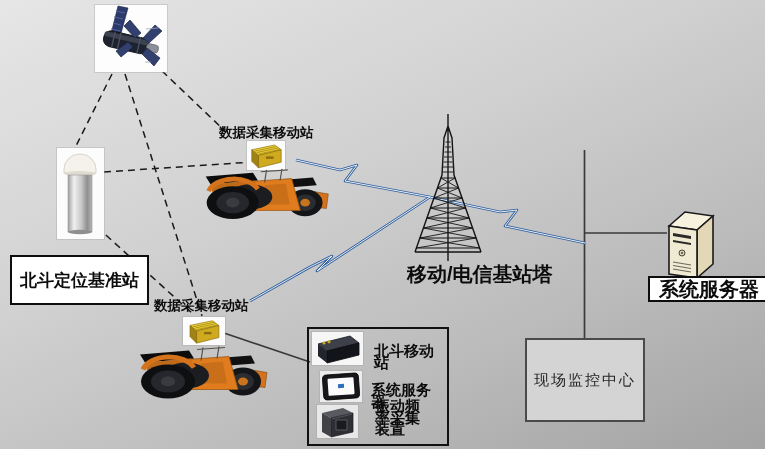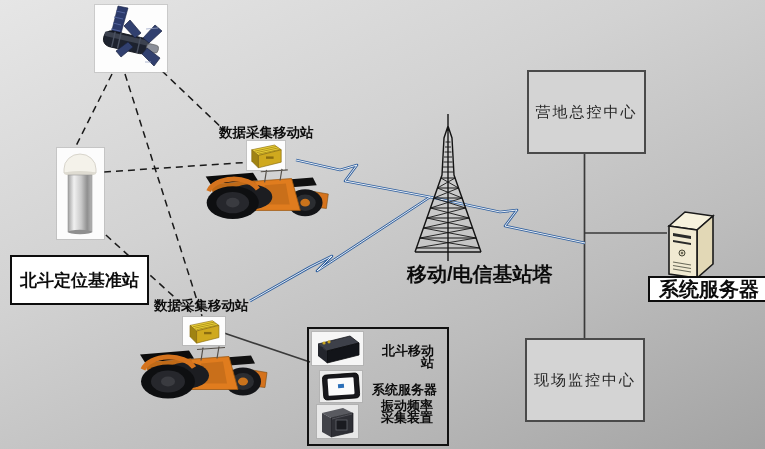--- a/index.html
+++ b/index.html
@@ -17,21 +17,21 @@
     font-weight:bold;color:#0c0c0c;text-align:center;white-space:nowrap;
     display:flex;align-items:center;justify-content:center;
   }
   .cbox{
     position:absolute;background:#d4d4d4;border:2px solid #4a4a4a;
     display:flex;align-items:center;justify-content:center;
     font-family:"DejaVu Serif","Liberation Serif",serif;
     font-size:15px;color:#262626;letter-spacing:2px;
   }
   .legendbox{position:absolute;border:2px solid #111;background:transparent;}
-  .leglabel{position:absolute;font-weight:bold;color:#0c0c0c;font-size:13px;text-align:right;line-height:11.5px;}
+  .leglabel{position:absolute;font-weight:bold;color:#0c0c0c;font-size:15px;text-align:left;line-height:11.5px;}
   svg.wires{position:absolute;left:0;top:0;}
 </style>
 </head>
 <body>
 
 <div class="stage">
 
   <svg width="0" height="0" style="position:absolute" aria-hidden="true">
     <defs>
       <linearGradient id="gcyl" x1="0" x2="1" y1="0" y2="0">
@@ -186,23 +186,20 @@
     <svg viewBox="0 0 40 30">
         <use href="#sym-case"></use>
       </svg>
   </div>
   <svg class="abs" style="left:139px;top:343px;" width="130" height="59" viewBox="0 0 130 58">
       <use href="#sym-roller"></use>
     </svg>
 
   <div class="blabel" style="left:407px;top:261px;font-size:20px;">移动/电信基站塔</div>
 
-  <div class="cbox" style="left:527px;top:70px;width:115px;height:80px;">
-    <span>营地总控中心</span>
-  </div>
 
   <div class="cbox" style="left:525px;top:338px;width:116px;height:80px;">
     <span>现场监控中心</span>
   </div>
 
   <svg class="abs" style="left:661px;top:202px;" width="64" height="77" viewBox="0 0 64 77">
       <use href="#sym-server"></use>
     </svg>
   <div class="framebox" style="left:648px;top:276px;height:20px;padding:1px 9px;font-size:20px;">系统服务器</div>
 

